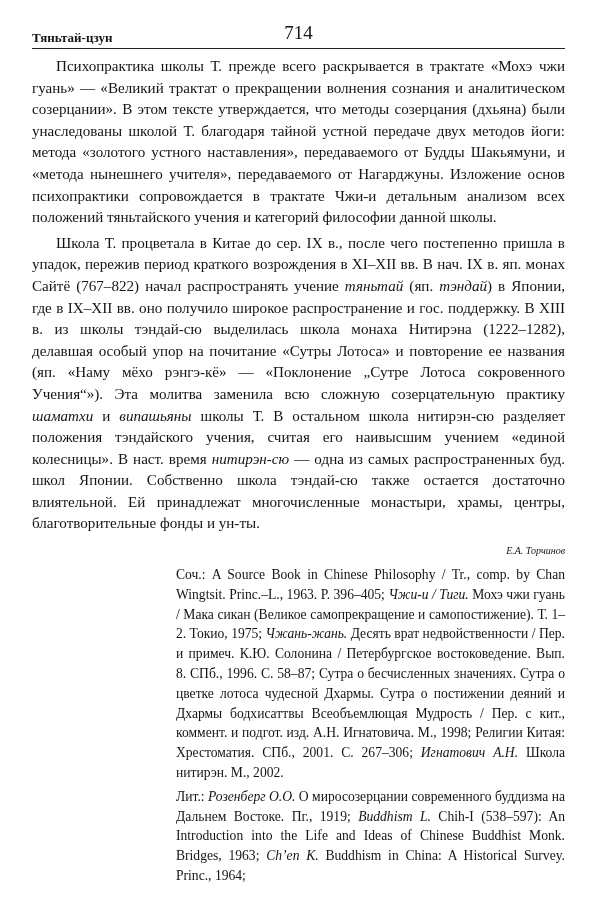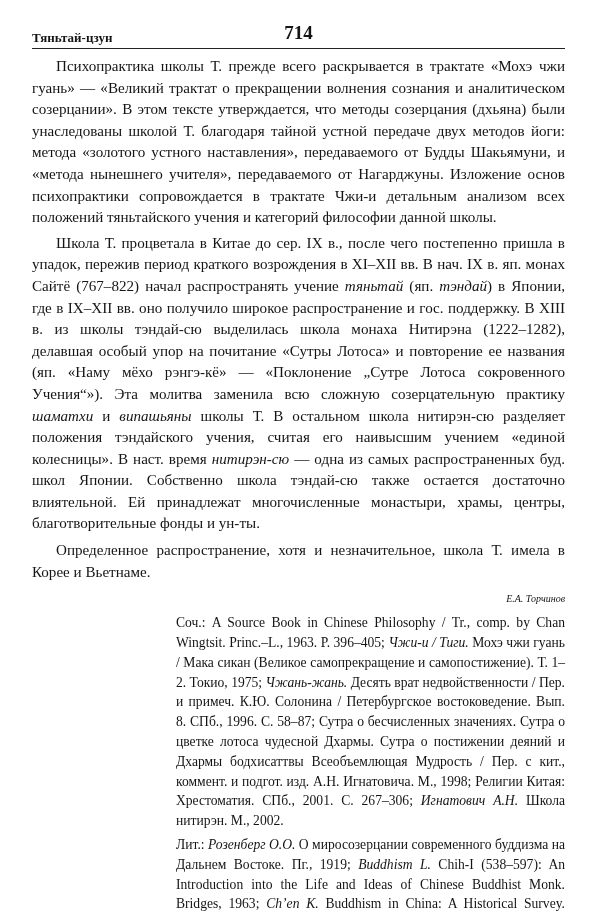--- a/index.html
+++ b/index.html
@@ -13,21 +13,20 @@
     position: absolute; left: 0; top: 22px; width: 533px; height: 26px;
     border-bottom: 1.5px solid #222;
   }
   .running-head {
     position: absolute; left: 0; top: 8px;
     font-family: "Liberation Serif", serif; font-weight: bold; font-size: 13px;
   }
   .page-number {
     position: absolute; left: 0; right: 0; top: 0; text-align: center;
     font-size: 19px;
-    font-weight: bold;
   }
   .body {
     position: absolute; left: 0; top: 56px; width: 533px;
     font-size: 15.1px; line-height: 21.6px; text-align: justify;
   }
   .body p { margin: 0 0 5px 0; text-indent: 24px; hyphens: manual; }
   .body p.first { margin-bottom: 4px; }
   .author {
     text-align: right; font-style: italic; font-size: 10px; line-height: 21px;
     margin: 4px 0 3px 0;
@@ -45,21 +44,20 @@
 
 <div class="page">
   <div class="header">
     <span class="running-head">Тяньтай-цзун</span>
     <div class="page-number">714</div>
   </div>
 
   <div class="body">
     <p class="first"><span>Психопрактика школы Т. прежде всего раскрывается в трактате «Мохэ чжи гуань» — «Великий трактат о прекращении волнения сознания и аналитическом созерцании». В этом тексте утверждается, что методы созерцания (</span><b>дхьяна</b><span>) были унаследованы школой Т. благодаря тайной устной передаче двух методов йоги: метода «золотого устного наставления», передаваемого от Будды Шакьямуни, и «метода нынешнего учителя», передаваемого от Нагарджуны. Изложение основ психопрактики сопровождается в трактате Чжи-и детальным анализом всех положений тяньтайского учения и категорий философии данной школы.</span></p>
     <p><span>Школа Т. процветала в Китае до сер. IX в., после чего постепенно пришла в упадок, пережив период краткого возрождения в XI–XII вв. В нач. IX в. яп. монах </span><b>Сайтё</b><span> (767–822) начал распространять учение </span><i>тяньтай</i><span> (яп. </span><i>тэндай</i><span>) в Японии, где в IX–XII вв. оно получило широкое распространение и гос. поддержку. В XIII в. из школы </span><b>тэндай-сю</b><span> выделилась школа монаха </span><b>Нитирэна</b><span> (1222–1282), делавшая особый упор на почитание «Сутры Лотоса» и повторение ее названия (яп. «Наму мёхо рэнгэ-кё» — «Поклонение „Сутре Лотоса сокровенного Учения“»). Эта молитва заменила всю сложную созерцательную практику </span><i>шаматхи</i><span> и </span><i>випашьяны</i><span> школы Т. В остальном школа </span><b>нитирэн-сю</b><span> разделяет положения тэндайского учения, считая его наивысшим учением «единой колесницы». В наст. время </span><i>нитирэн-сю</i><span> — одна из самых распространенных буд. школ Японии. Собственно школа </span><b>тэндай-сю</b><span> также остается достаточно влиятельной. Ей принадлежат многочисленные монастыри, храмы, центры, благотворительные фонды и ун-ты.</span></p>
-    <p><span>Определенное распространение, хотя и незначительное, школа Т. имела в Корее и Вьетнаме.</span></p>
     <div class="author">Е.А. Торчинов</div>
 
     <div class="biblio">
       <p><b>Соч.</b><span>: A Source Book in Chinese Philosophy / Tr., comp. by Chan Wingtsit. Princ.–L., 1963. P. 396–405; </span><i>Чжи-и / Тиги.</i><span> Мохэ чжи гуань / Мака сикан (Великое самопрекращение и самопостижение). Т. 1–2. Токио, 1975; </span><i>Чжань-жань.</i><span> Десять врат недвойственности / Пер. и примеч. К.Ю. Солонина / Петербургское востоковедение. Вып. 8. СПб., 1996. С. 58–87; Сутра о бесчисленных значениях. Сутра о цветке лотоса чудесной Дхармы. Сутра о постижении деяний и Дхармы бодхисаттвы Всеобъемлющая Мудрость / Пер. с кит., коммент. и подгот. изд. А.Н. Игнатовича. М., 1998; Религии Китая: Хрестоматия. СПб., 2001. С. 267–306; </span><i>Игнатович А.Н.</i><span> Школа нитирэн. М., 2002.</span></p>
       <p><b>Лит.</b><span>: </span><i>Розенберг О.О.</i><span> О миросозерцании современного буддизма на Дальнем Востоке. Пг., 1919; </span><i>Buddhism L.</i><span> Chih-I (538–597): An Introduction into the Life and Ideas of Chinese Buddhist Monk. Bridges, 1963; </span><i>Ch’en K.</i><span> Buddhism in China: A Historical Survey. Princ., 1964; </span></p>
     </div>
 
   </div>
 </div>
 

